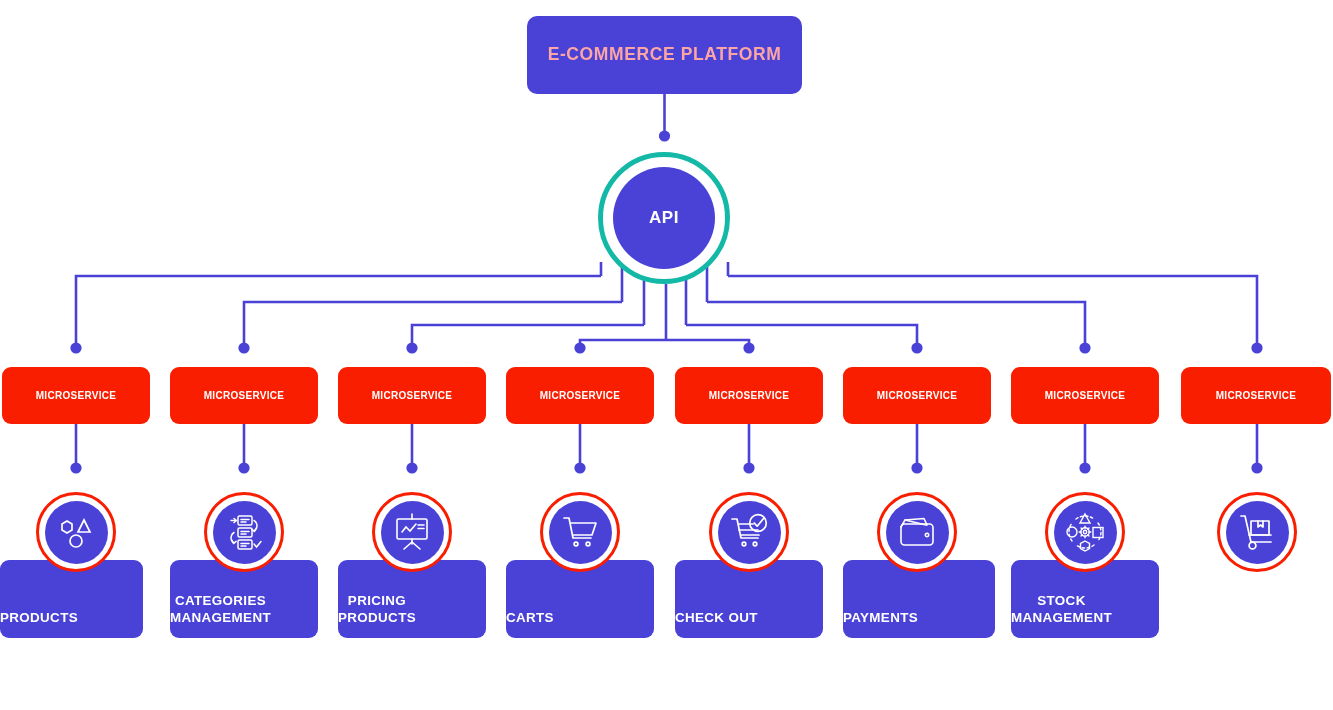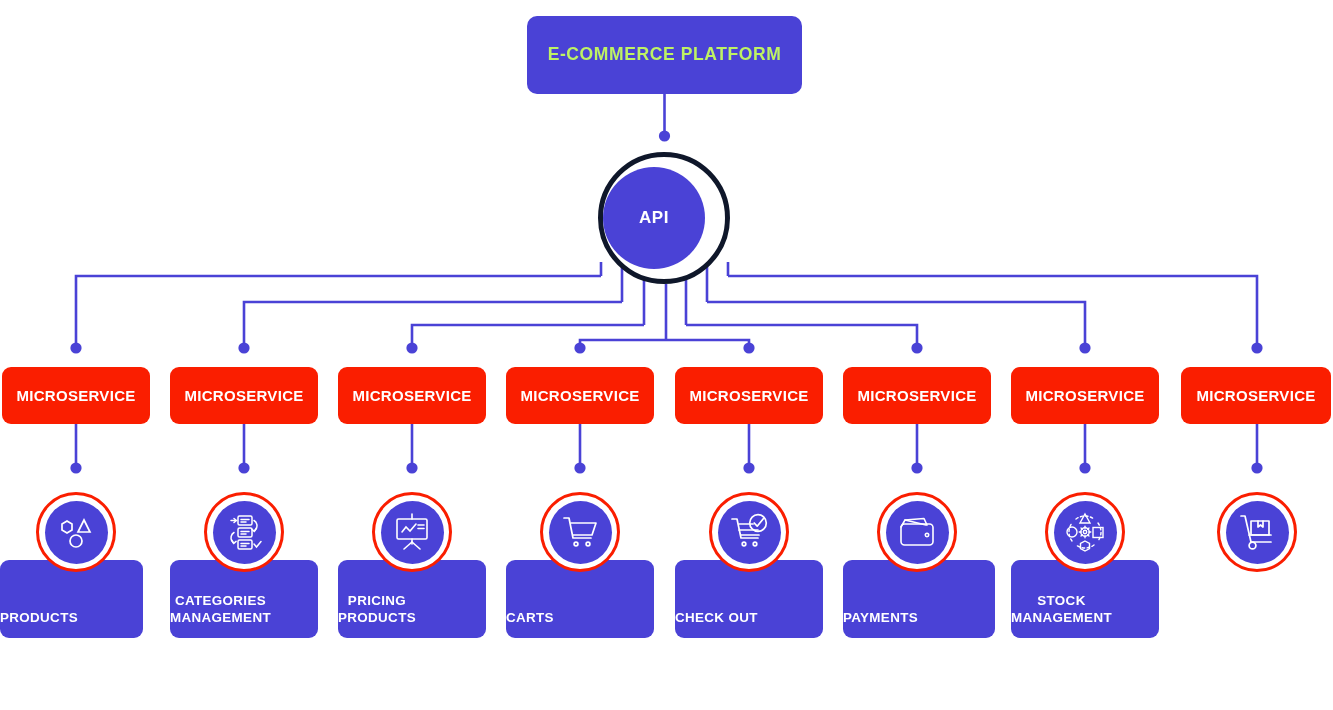--- a/index.html
+++ b/index.html
@@ -14,49 +14,49 @@
 
   .node{position:absolute;box-sizing:border-box;}
 
   
   .root-box{
     left:527px;top:16px;width:275px;height:78px;
     background:#4A42D6;border-radius:10px;
     display:flex;align-items:center;justify-content:center;
   }
   .root-box .lbl{
-    color:#bef264;font-size:17.5px;font-weight:bold;letter-spacing:.6px;
+    color:#fca5a5;font-size:17.5px;font-weight:bold;letter-spacing:.6px;
     text-align:center;line-height:1.1;
   }
 
   
   .api-hub{
     left:598px;top:152px;width:132px;height:132px;
     border-radius:50%;
     background:#ffffff;
-    border:5px solid #0f172a;
-    display:flex;align-items:center;justify-content:flex-start;
+    border:5px solid #14b8a6;
+    display:flex;align-items:center;justify-content:center;
   }
   .api-inner{
     width:102px;height:102px;border-radius:50%;
     background:#4A42D6;
     display:flex;align-items:center;justify-content:center;
   }
   .api-inner .lbl{
     color:#ffffff;font-size:17px;font-weight:bold;letter-spacing:.5px;
   }
 
   
   .ms-box{
     top:367px;height:57px;
     background:#FA1E00;border-radius:9px;
     display:flex;align-items:center;justify-content:center;
   }
   .ms-box .lbl{
-    color:#ffffff;font-size:15px;font-weight:bold;letter-spacing:.3px;
+    color:#ffffff;font-size:10px;font-weight:bold;letter-spacing:.3px;
     white-space:nowrap;
   }
 
   
   .svc-card{
     top:560px;height:78px;
     background:#4A42D6;border-radius:9px;
     display:flex;align-items:flex-end;justify-content:flex-start;
     padding-bottom:6px;box-sizing:border-box;
   }

